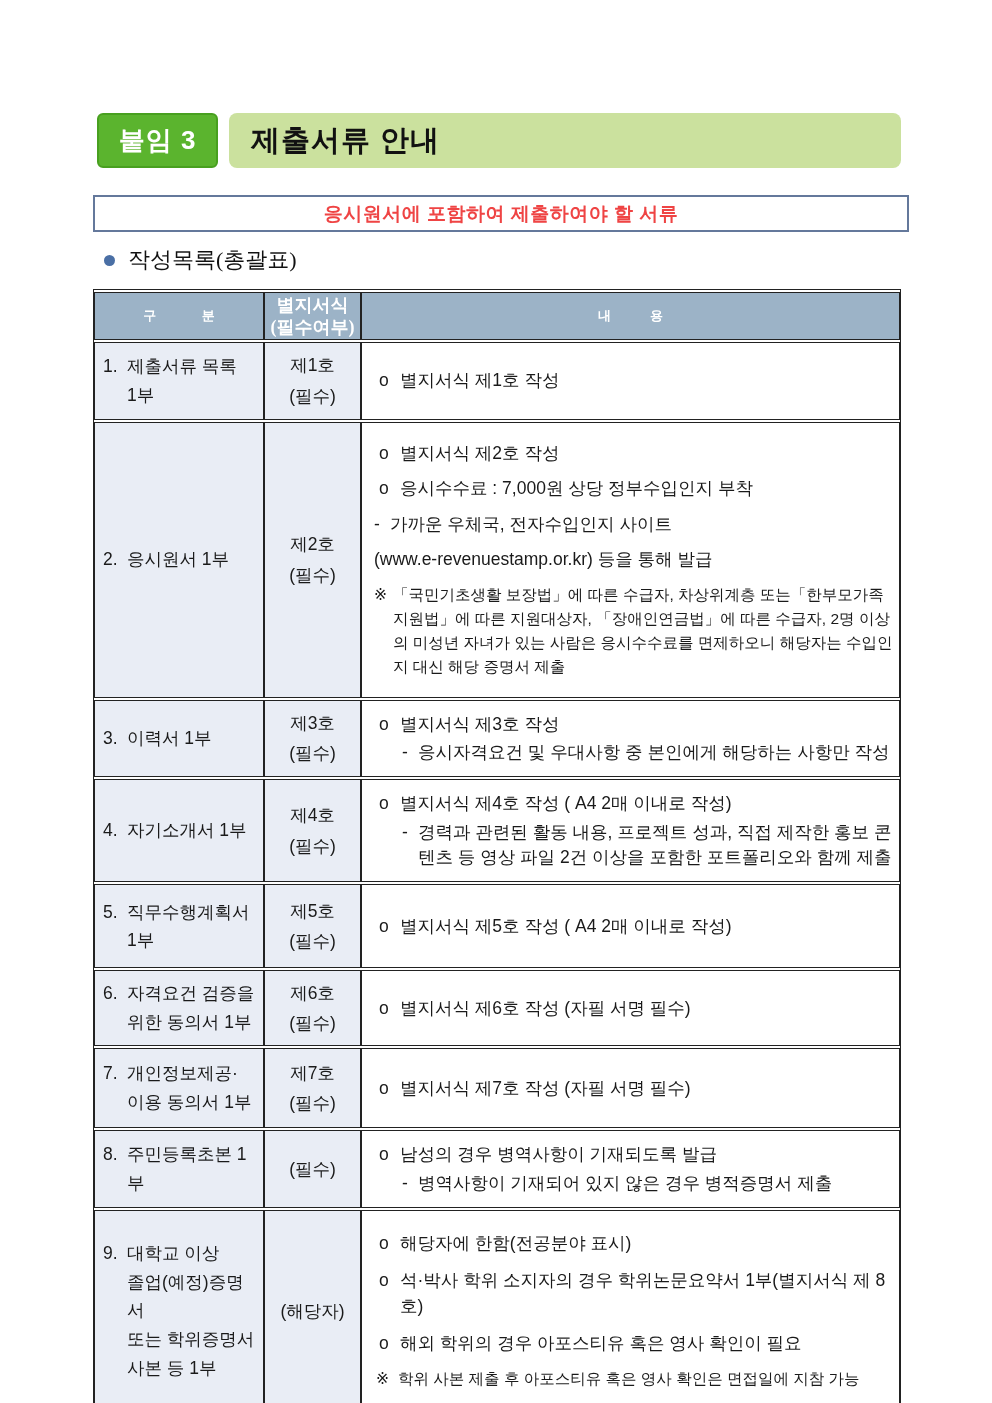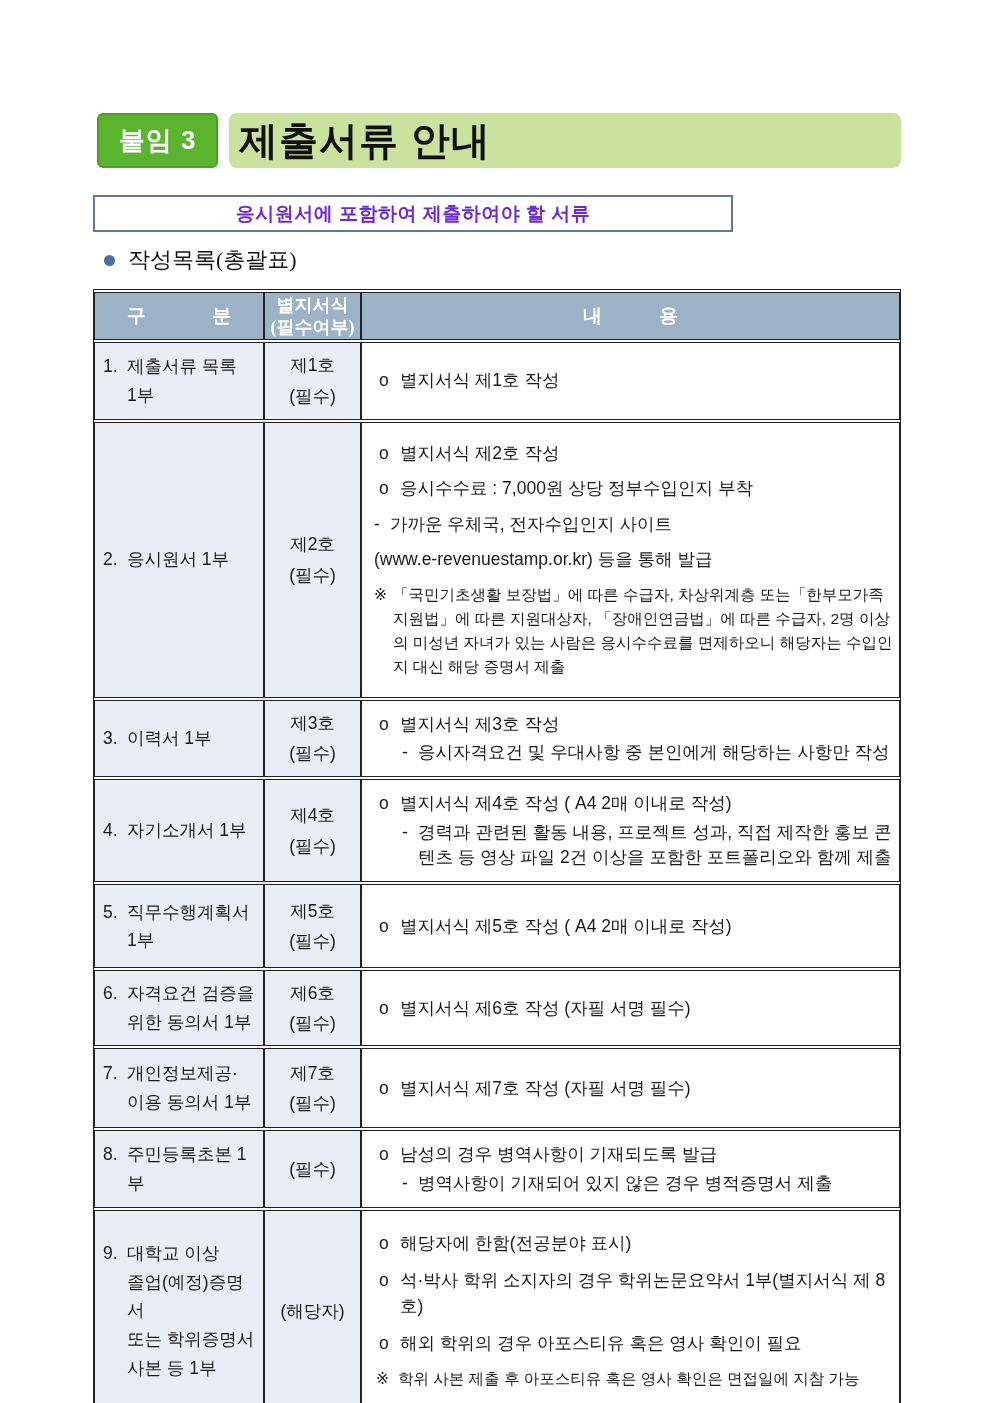--- a/index.html
+++ b/index.html
@@ -32,32 +32,32 @@
     border-radius:6px;
     color:#ffffff;font-weight:bold;font-size:26px;
     display:flex;align-items:center;justify-content:center;
     letter-spacing:1px;
   }
   .banner{
     flex:1;height:55px;
     background:var(--banner-green);
     border-radius:8px;
     display:flex;align-items:center;
-    padding-left:10px;
-    font-size:39px;font-weight:bold;color:#111;
+    padding-left:22px;
+    font-size:29px;font-weight:bold;color:#111;
     letter-spacing:1px;
   }
 
   
   .box-title{
-    position:absolute;left:93px;top:195px;width:640px;height:37px;
+    position:absolute;left:93px;top:195px;width:816px;height:37px;
     border:2px solid var(--box-border);
     background:#fff;
     display:flex;align-items:center;justify-content:center;
-    font-size:19px;font-weight:bold;color:#6d28d9;
+    font-size:19px;font-weight:bold;color:#ef4444;
     letter-spacing:0.5px;
   }
 
   
   .section-line{
     position:absolute;left:104px;top:245px;
     display:flex;align-items:center;gap:13px;
     font-family:"Liberation Serif","DejaVu Serif",serif;
     font-size:22px;color:#111;
   }
@@ -68,21 +68,21 @@
     position:absolute;left:93px;top:289px;width:808px;
     border:1px solid var(--line-color);
     background:#fff;
   }
   table{width:100%;border-collapse:separate;border-spacing:0 2px;table-layout:fixed;}
   col.c1{width:170px;} col.c2{width:97px;} col.c3{width:auto;}
   th,td{border:1px solid var(--line-color);vertical-align:middle;}
   thead th{
     background:var(--header-bg);color:#ffffff;
     font-family:"Liberation Serif","DejaVu Serif",serif;
-    font-weight:bold;font-size:19px;
+    font-weight:bold;font-size:13px;
     height:48px;text-align:center;line-height:1.25;
   }
   th.pre{white-space:pre;}
   th.preline{white-space:pre-line;font-size:18px;margin-top:28px;}
   td.cat,td.form{background:var(--row-bg);}
   td.cat{padding:8px 4px 8px 8px;font-size:17.5px;}
   .c1wrap{display:flex;line-height:1.65;}
   .c1wrap .no{flex:none;width:24px;}
   .c1wrap .txt{white-space:pre-line;}
   td.form{

